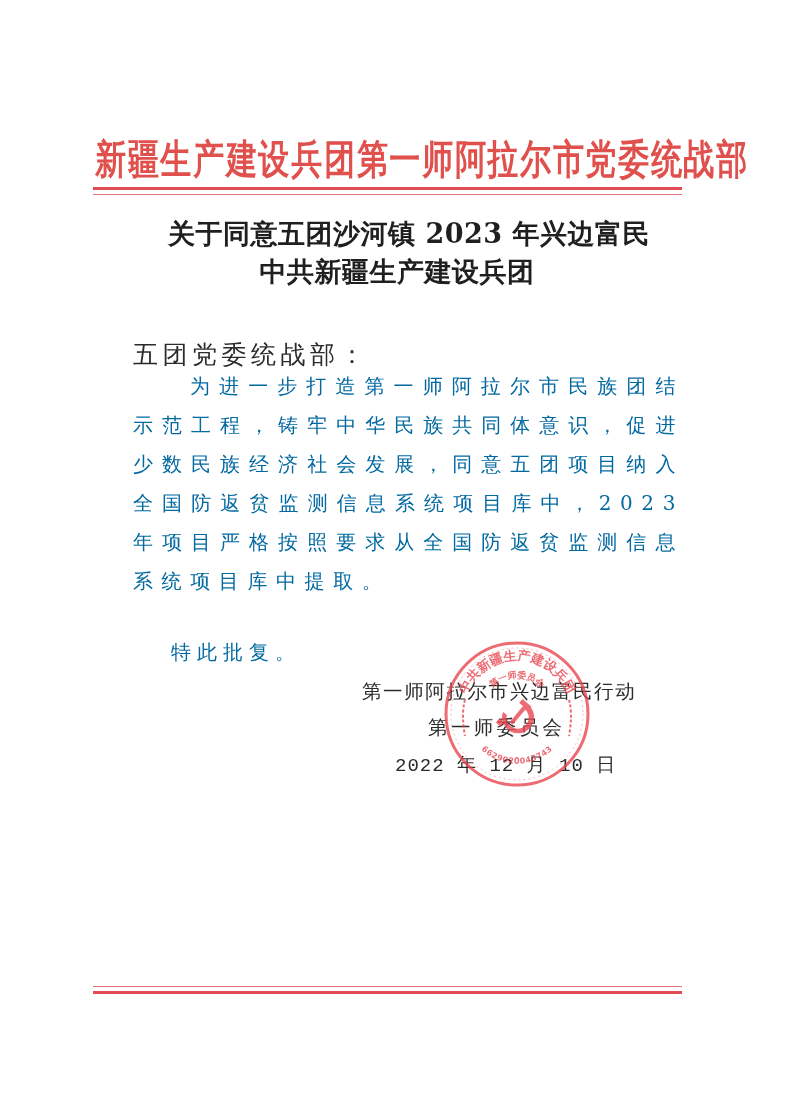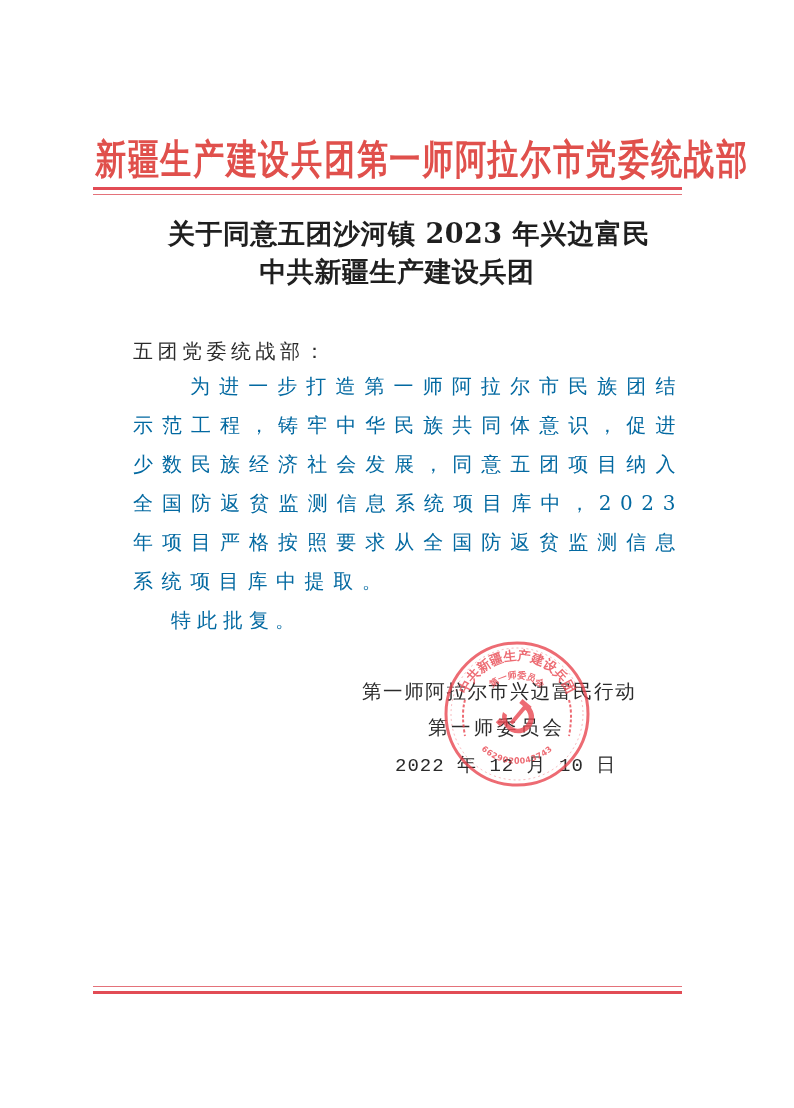--- a/index.html
+++ b/index.html
@@ -68,21 +68,21 @@
       letter-spacing: 0.5px;
     }
     .title-line-1 { top: 216px; padding-left: 12px; }
     .title-line-2 { top: 254px; }
 
     
     .salutation {
       position: absolute;
       left: 133px;
       top: 338px;
-      font-size: 20px;
+      font-size: 25px;
       letter-spacing: 4.5px;
       color: #2b2b2b;
     }
     .body-text {
       position: absolute;
       left: 133px;
       top: 367px;
       width: 551px;
       font-size: 20px;
       line-height: 39px;
@@ -91,20 +91,21 @@
       text-align: justify;
       text-align-last: left;
     }
     .body-text p {
       margin: 0;
       text-indent: 57px;
     }
     .body-text p.closing {
       text-indent: 38px;
       letter-spacing: 6px;
+      margin-top: 32px;
     }
 
     
     .sig {
       position: absolute;
       font-size: 19.5px;
       color: #2b2b2b;
       white-space: nowrap;
     }
     .sig-line-1 { left: 362px; top: 678px; letter-spacing: 1.6px; }

